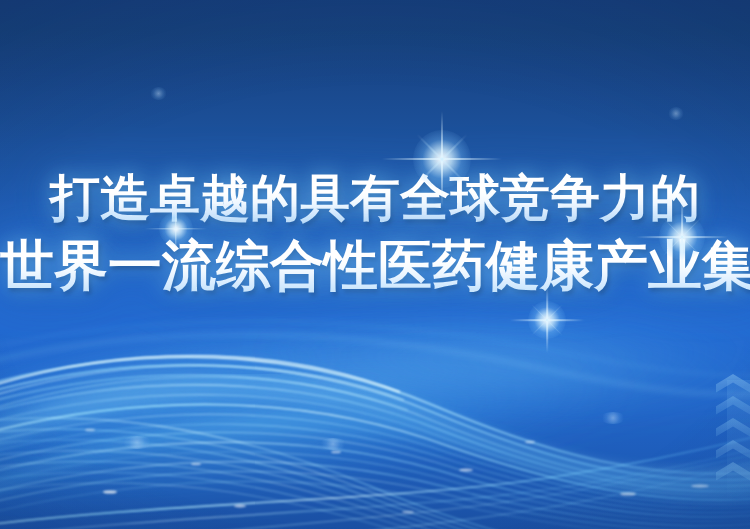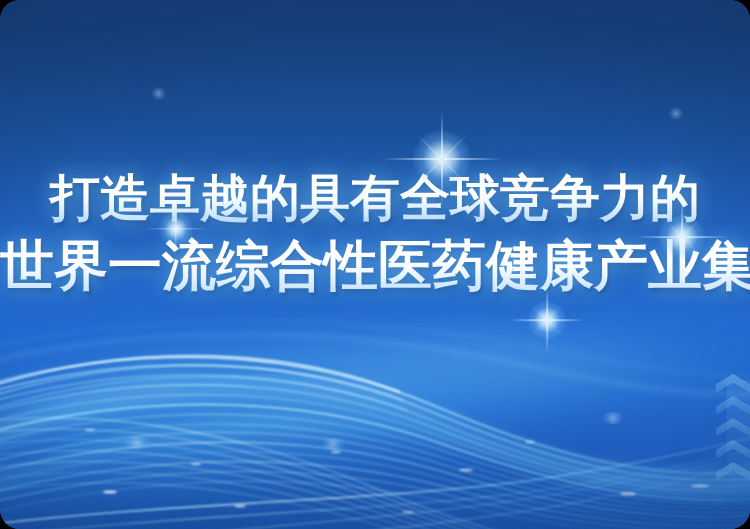--- a/index.html
+++ b/index.html
@@ -7,21 +7,20 @@
     padding: 0;
     background: #000;
   }
   #banner {
     position: relative;
     width: 750px;
     height: 529px;
     overflow: hidden;
     font-family: "Liberation Serif", "DejaVu Serif", serif;
     background: #1a4a8c;
-    border-radius: 20px;
   }
 
   
   .bg-base {
     position: absolute;
     inset: 0;
     background: linear-gradient(to bottom,
        #17407f 0%,
        #17437f 6%,
        #19478a 14%,

